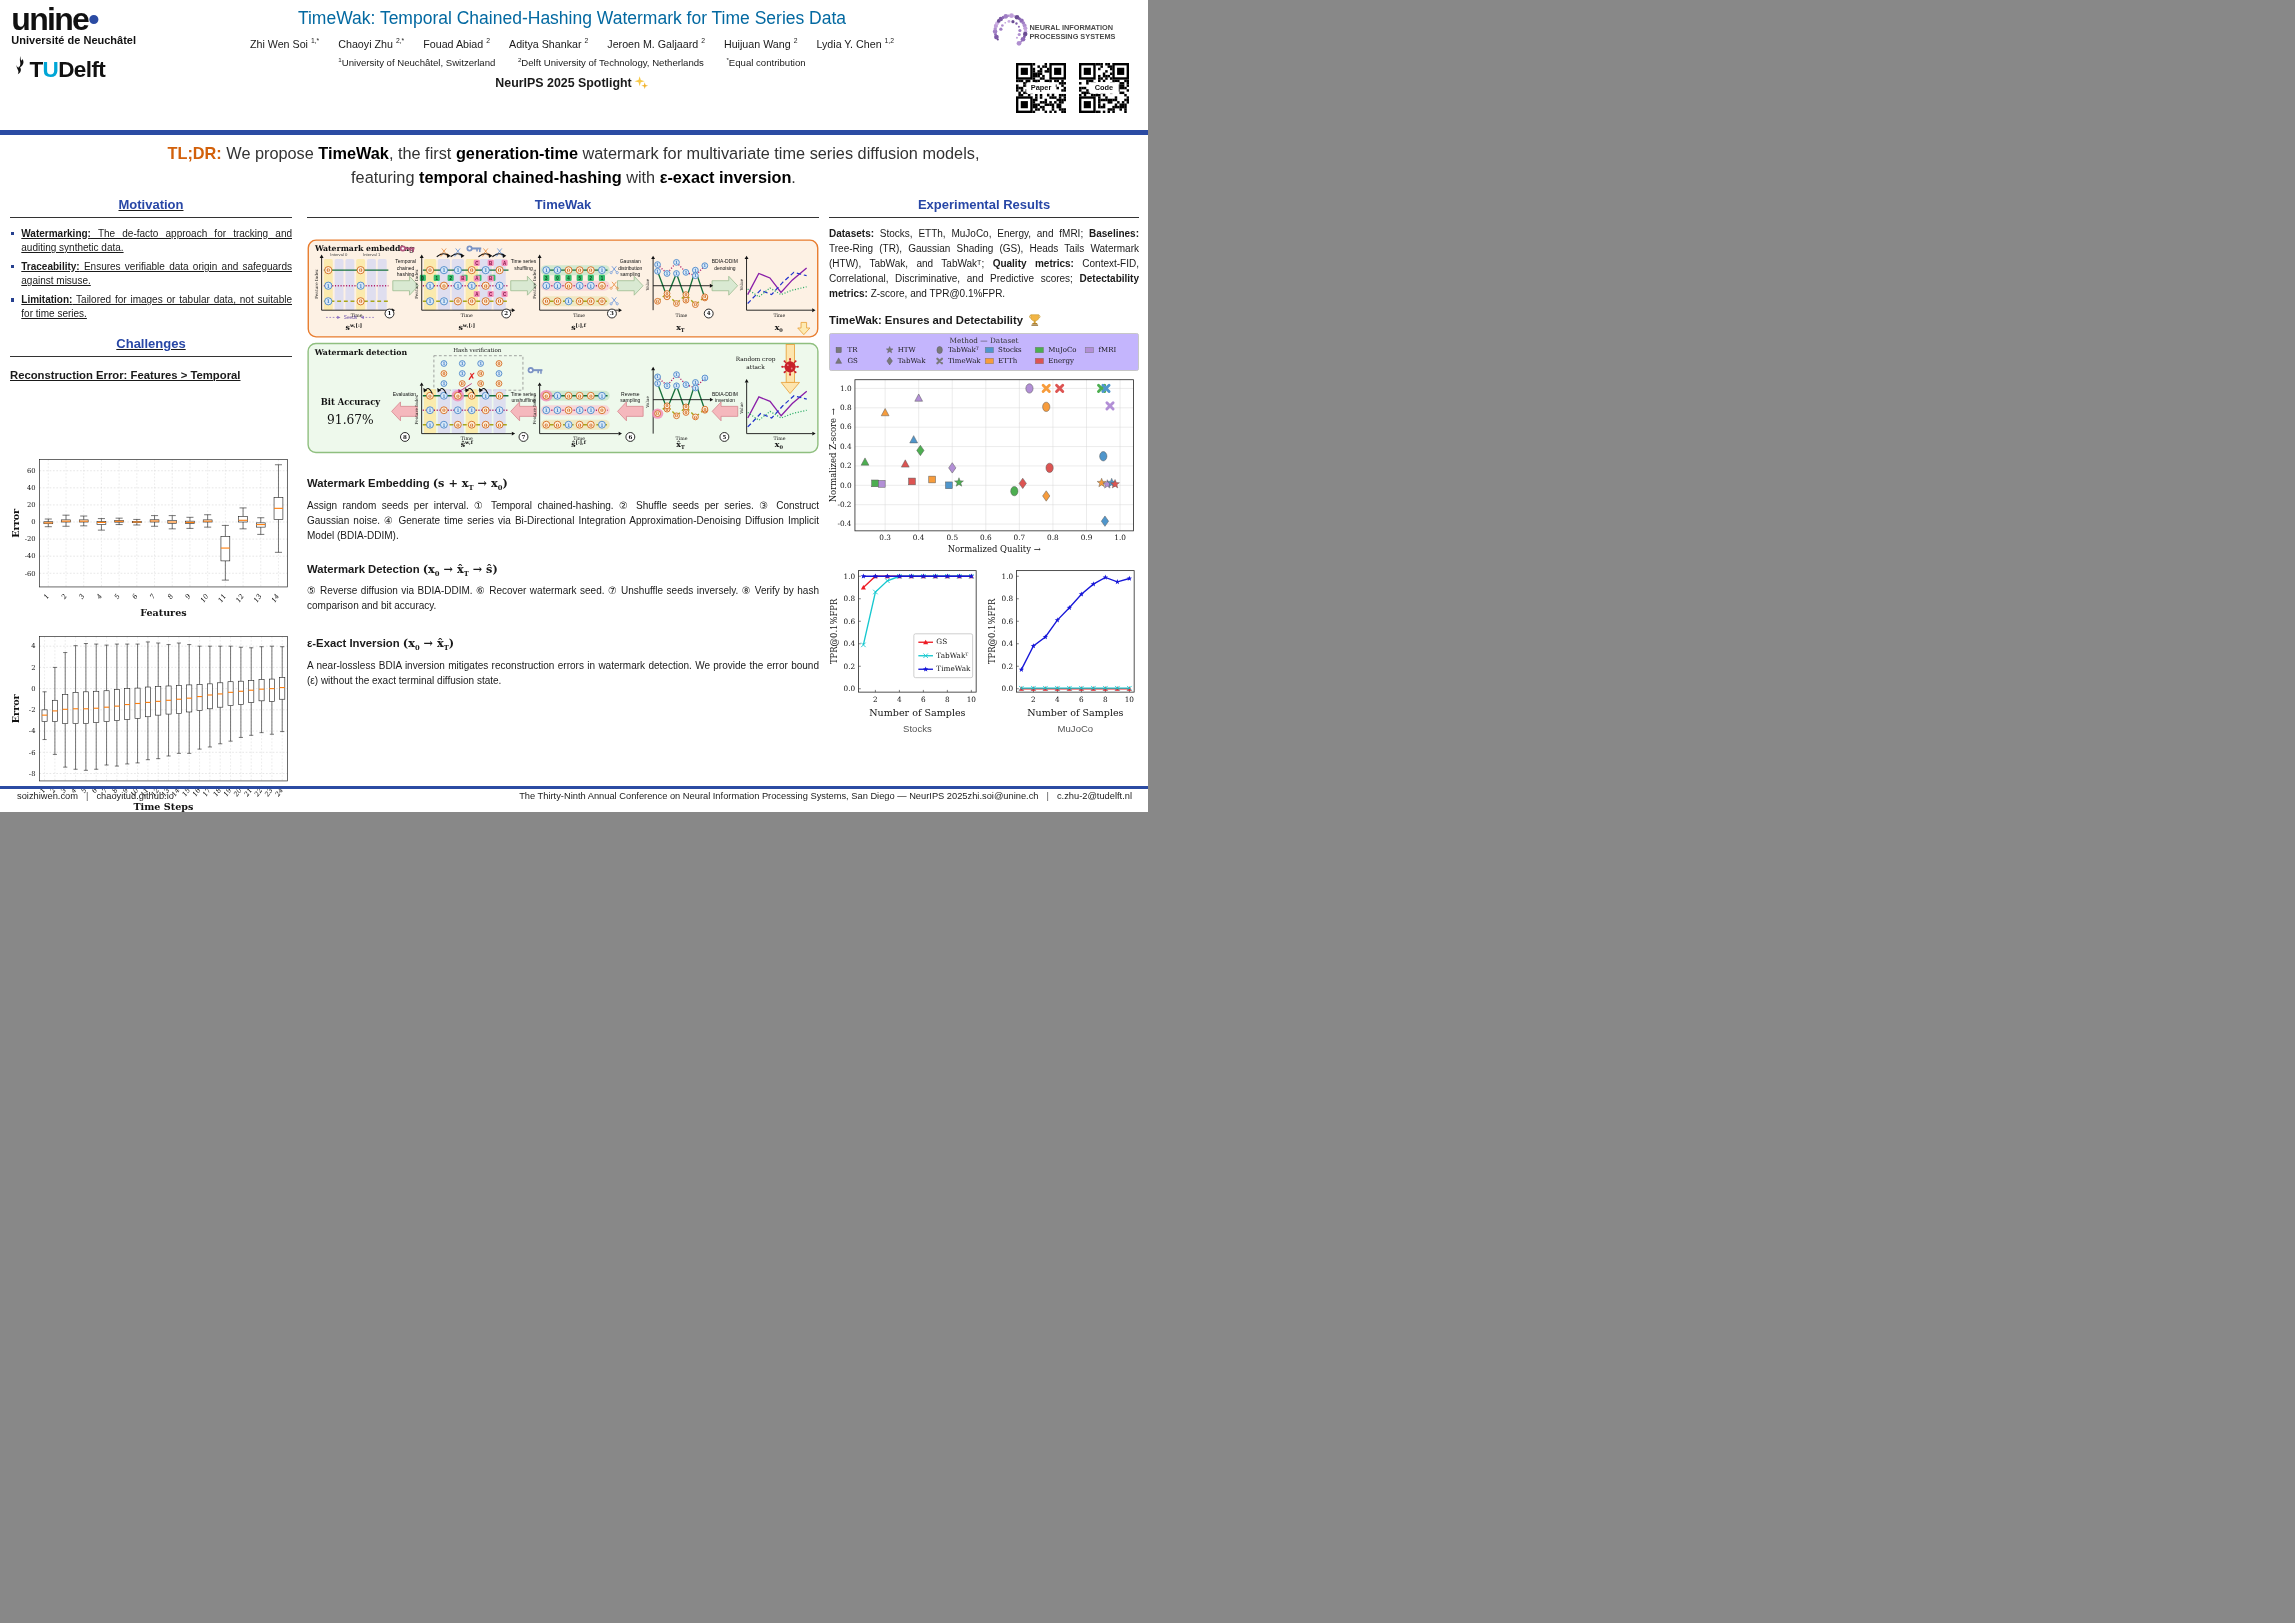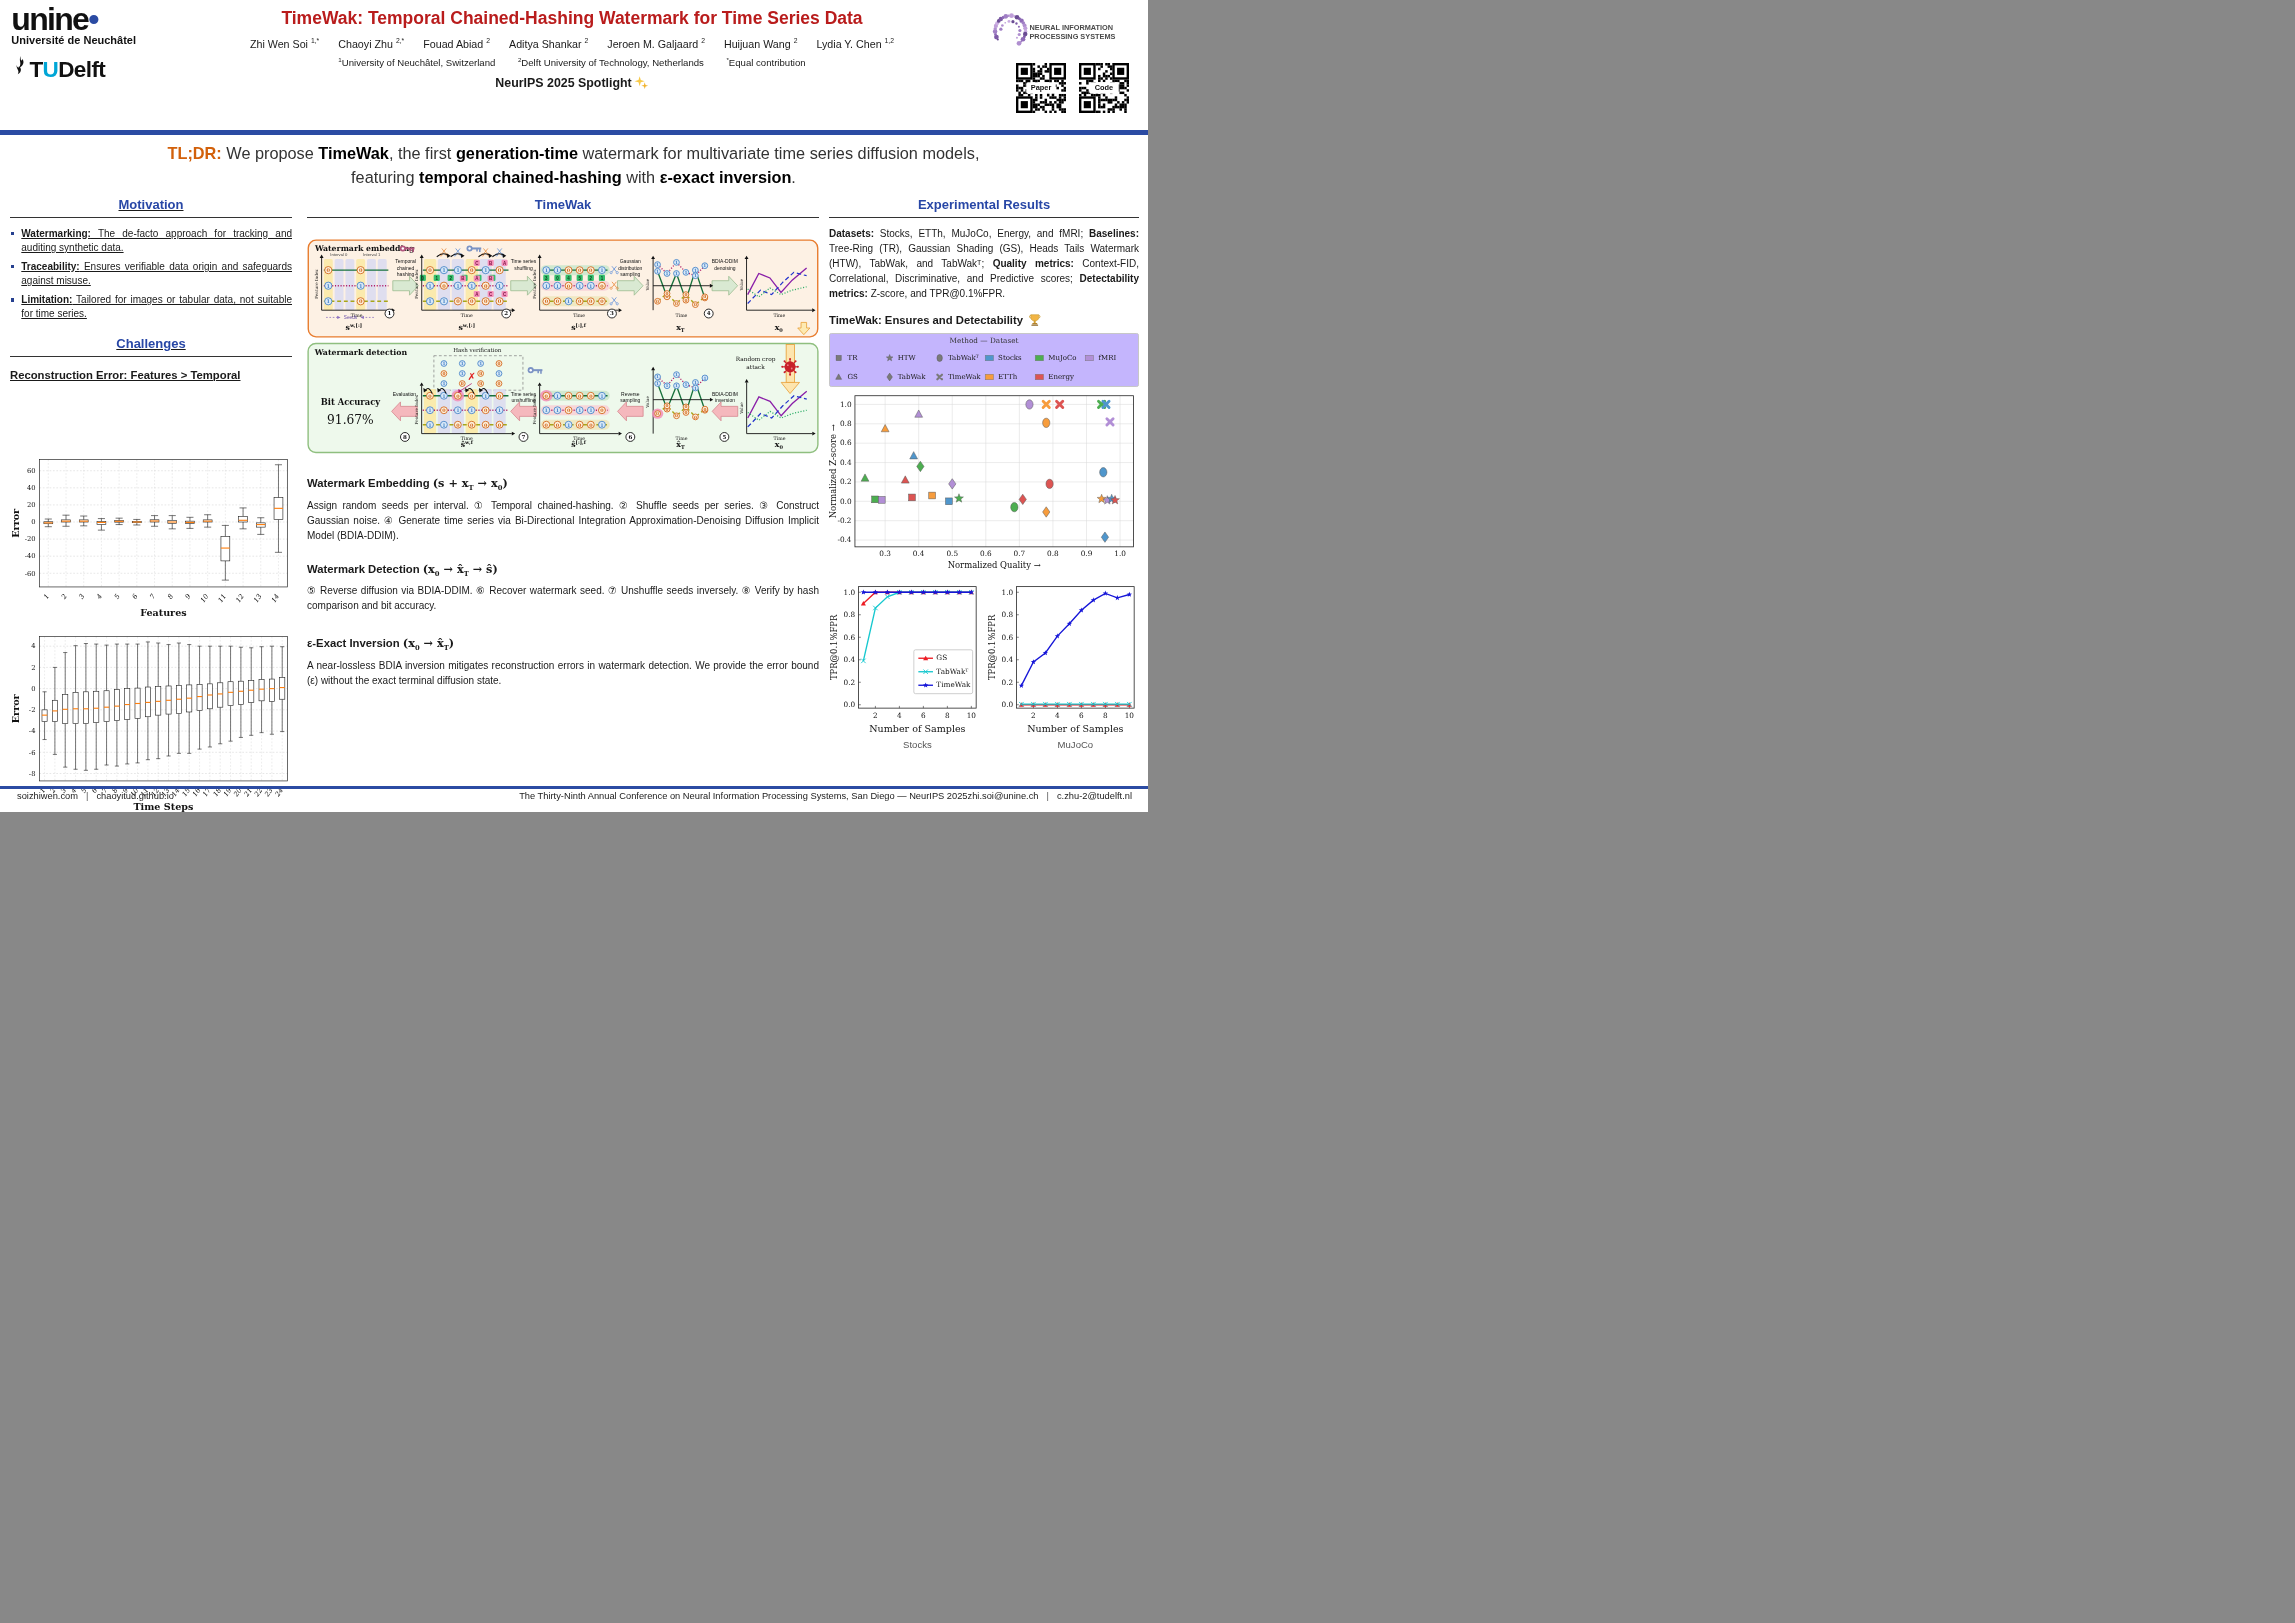--- a/index.html
+++ b/index.html
@@ -7,21 +7,21 @@
           font-family:"Liberation Sans",sans-serif;color:#1a1a1a;}
   
   .unine{position:absolute;left:11.3px;top:5.6px;line-height:.85;}
   .unine .word{font-size:32px;font-weight:900;letter-spacing:-1.7px;color:#111;}
   .unine .dot{color:#2b4ba3;}
   .unine .sub{font-size:11px;font-weight:700;margin-top:3.4px;letter-spacing:0;color:#111;}
   .tudelft{position:absolute;left:11.3px;top:56px;display:flex;align-items:flex-end;gap:1.1px;}
   .tudelft .txt{font-size:22.5px;font-weight:600;letter-spacing:-0.6px;color:#111;line-height:1;}
   .tudelft .cy{color:#00a6d6;}
   .hcenter{position:absolute;left:169px;width:806px;top:8px;text-align:center;}
-  .title{font-size:17.5px;font-weight:700;color:#b91c1c;}
+  .title{font-size:17.5px;font-weight:400;color:#0369a1;}
   .authors{margin-top:8px;font-size:10.7px;display:flex;justify-content:center;gap:19px;white-space:nowrap;}
   .authors sup{font-size:6.8px;}
   .affil{margin-top:6.8px;font-size:9.6px;display:flex;justify-content:center;gap:22.5px;}
   .affil sup{font-size:6.2px;}
   .spot{margin-top:6.8px;font-size:12.4px;display:inline-flex;align-items:center;gap:2.3px;font-weight:bold;}
   .neurips{position:absolute;right:17px;top:5.6px;width:141px;height:52px;}
   .qrrow{position:absolute;right:19px;top:63px;display:flex;gap:13.5px;}
   .hbar{position:absolute;left:0;top:130px;width:100%;height:4.5px;background:#2b4ba3;}
   
   .tldr{position:absolute;top:142px;left:39px;width:1069px;text-align:center;
@@ -48,21 +48,21 @@
   .frm{font-family:"DejaVu Serif",serif;font-weight:700;}
   .frm sub{font-size:6.8px;}
   .midbody{font-size:10px;line-height:1.5;text-align:justify;margin:5.6px 0 0 0;
            font-family:"Liberation Sans","DejaVu Sans",sans-serif;}
   
   .rsum{font-size:10px;line-height:1.5;text-align:justify;margin:8px 0 0 0;}
   .rsum .bl{font-weight:700;}
   .qhead{font-size:11.3px;font-weight:800;margin-top:12.4px;display:flex;align-items:center;gap:4.5px;}
   .legend{border:0.7px solid #c7c7c7;border-radius:2.3px;margin-top:6.8px;padding:2.3px 3.4px 3.4px 3.4px;background:#c4b5fd;}
   .legend .ltitle{text-align:center;font-family:"DejaVu Serif",serif;font-size:7.3px;color:#333;}
-  .lgrid{display:grid;grid-template-columns:repeat(6,1fr);row-gap:9px;margin-top:8px;}
+  .lgrid{display:grid;grid-template-columns:repeat(6,1fr);row-gap:1px;margin-top:0;}
   .litem{display:flex;align-items:center;gap:2.8px;font-family:"DejaVu Serif",serif;font-size:7px;white-space:nowrap;}
   .lines-row{display:flex;gap:5.6px;margin-top:5.6px;}
   
   .fbar{position:absolute;left:0;top:786px;width:100%;height:3.4px;background:#2b4ba3;}
   .footer{position:absolute;left:0;top:791px;width:100%;display:flex;align-items:center;font-size:9.3px;}
   .footer .fl{margin-left:17px;display:flex;gap:8px;}
   .footer .fc{flex:1;text-align:right;padding-left:35px;}
   .footer .fr{margin-right:16px;display:flex;gap:8px;}
   .fsep{color:#555;}
 </style>

